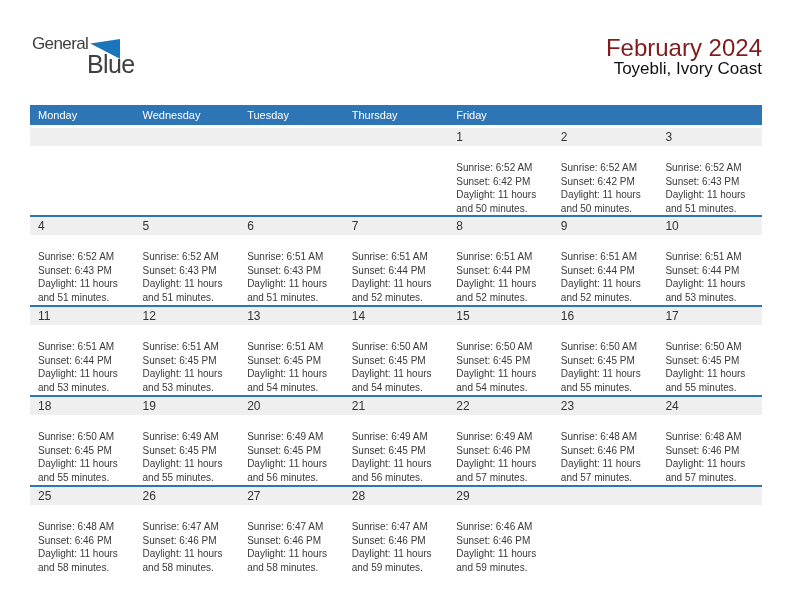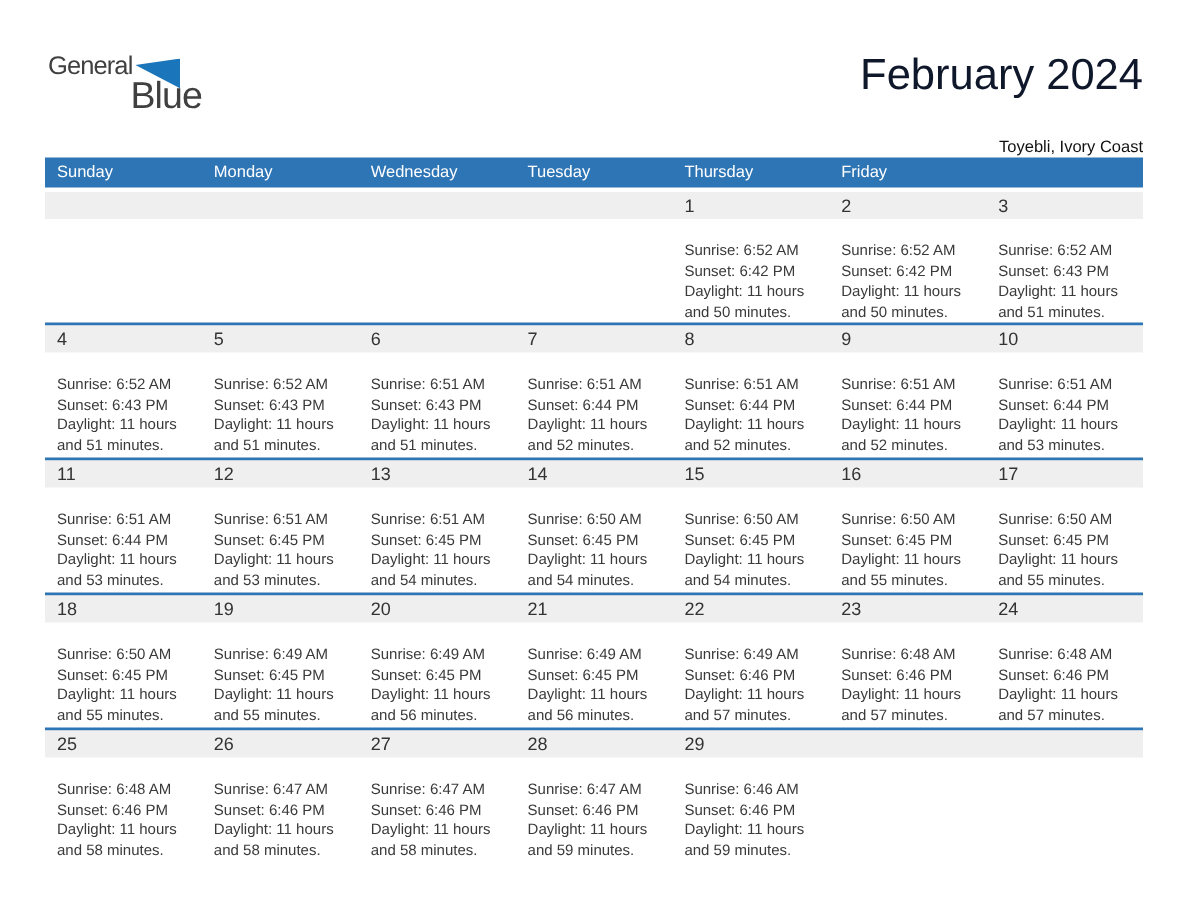--- a/index.html
+++ b/index.html
@@ -5,22 +5,22 @@
   html,body{margin:0;padding:0;}
   body{
     width:792px;height:612px;background:#ffffff;position:relative;
     font-family:"Liberation Sans", sans-serif;overflow:hidden;
   }
   .logo{position:absolute;left:32px;top:34px;}
   .logo-line1{display:flex;align-items:flex-start;font-size:17px;color:#404040;letter-spacing:-0.6px;}
   .logo-triangle{width:30px;height:20px;background:#1b75bb;margin-left:2px;margin-top:5px;
     clip-path:polygon(0 22%,100% 0,100% 100%);}
   .logo-line2{font-size:25px;color:#404040;margin-left:55px;margin-top:-9px;letter-spacing:-0.6px;}
-  .page-title{position:absolute;right:30px;top:34px;font-size:29px;color:#0f172a;}
-  .page-subtitle{position:absolute;right:30px;top:92px;font-size:11px;color:#111;}
+  .page-title{position:absolute;right:30px;top:34px;font-size:24px;color:#7f1d1d;}
+  .page-subtitle{position:absolute;right:30px;top:59px;font-size:17px;color:#111;}
   .calendar{position:absolute;left:30px;top:105px;width:732px;}
   .cal-header{display:grid;grid-template-columns:repeat(7,1fr);background:#2e75b6;height:20px;}
   .hcell{color:#ffffff;font-size:11px;line-height:20px;padding-left:8px;overflow:hidden;white-space:nowrap;}
   .week{height:90px;box-sizing:border-box;}
   .week.first{padding-top:3px;}
   .week:not(.first){border-top:2px solid #2e75b6;}
   .band-row{display:grid;grid-template-columns:repeat(7,1fr);background:#efefef;height:18px;}
   .daynum{font-size:12px;line-height:18px;padding-left:8px;color:#333333;}
   .details-row{display:grid;grid-template-columns:repeat(7,1fr);}
   .details{padding:4px 6px 0 8px;font-size:10px;line-height:13.5px;color:#3a3a3a;margin-top:11px;}
@@ -34,21 +34,20 @@
     <span class="logo-triangle"></span>
   </div>
   <div class="logo-line2">Blue</div>
 </div>
 
 <div class="page-title">February 2024</div>
 <div class="page-subtitle">Toyebli, Ivory Coast</div>
 
 <div class="calendar">
   <div class="cal-header">
-    <div class="hcell">Sunday</div>
     <div class="hcell">Monday</div>
     <div class="hcell">Wednesday</div>
     <div class="hcell">Tuesday</div>
     <div class="hcell">Thursday</div>
     <div class="hcell">Friday</div>
   </div>
   <div id="weeks">
       <div class="week first">
         <div class="band-row">
           <div class="daynum"></div>

